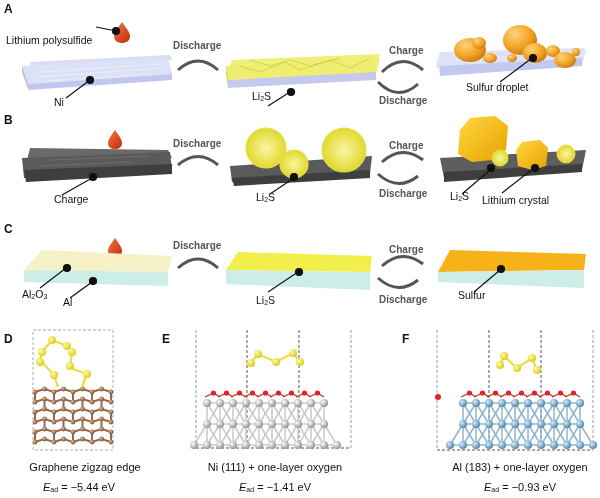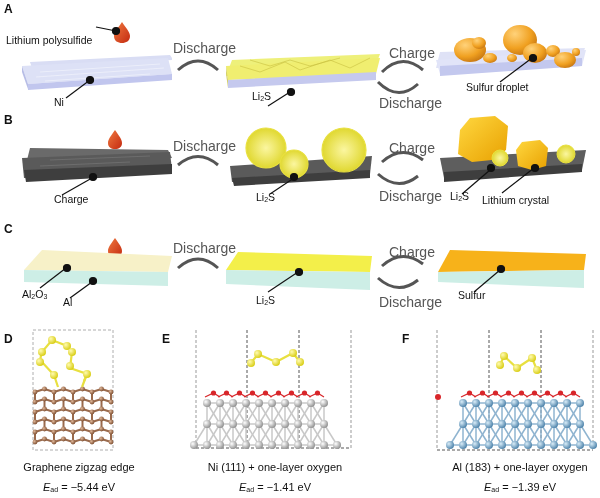--- a/index.html
+++ b/index.html
@@ -1,19 +1,19 @@
 <!DOCTYPE html>
 <html><head>
 <meta charset="utf-8">
 <style>
   html,body{margin:0;padding:0;background:#fff;}
   body{width:600px;height:498px;position:relative;overflow:hidden;font-family:"Liberation Sans",sans-serif;color:#111;}
   .plabel{position:absolute;font-weight:bold;font-size:12px;color:#111;}
   .lbl{position:absolute;font-size:10.5px;color:#111;white-space:nowrap;}
-  .arrlbl{position:absolute;font-size:14px;color:#555;white-space:nowrap;}
+  .arrlbl{position:absolute;font-size:10px;color:#555;white-space:nowrap;font-weight:bold;}
   .cap{position:absolute;font-size:11px;color:#111;white-space:nowrap;text-align:center;}
   svg{position:absolute;left:0;top:0;}
   sub{font-size:7px;vertical-align:-1px;}
   .ital{font-style:italic;}
 </style>
 </head>
 <body>
 
 <svg width="600" height="498" viewBox="0 0 600 498">
   <defs>
@@ -661,20 +661,20 @@
 <div class="lbl" style="left:482px;top:194px;">Lithium crystal</div>
 
 <div class="lbl" style="left:22px;top:288px;"><span>Al</span><sub>2</sub><span>O</span><sub>3</sub></div>
 <div class="lbl" style="left:63px;top:296px;">Al</div>
 <div class="arrlbl" style="left:173px;top:240px;">Discharge</div>
 <div class="lbl" style="left:256px;top:294px;"><span>Li</span><sub>2</sub><span>S</span></div>
 <div class="arrlbl" style="left:389px;top:244px;">Charge</div>
 <div class="arrlbl" style="left:379px;top:294px;">Discharge</div>
 <div class="lbl" style="left:458px;top:289px;">Sulfur</div>
 
-<div class="cap" style="left:14px;top:461px;width:130px;">Graphene zigzag edge</div>
+<div class="cap" style="left:20px;top:461px;width:130px;">Graphene zigzag edge</div>
 <div class="cap" style="left:14px;top:481px;width:130px;"><span class="ital">E</span><sub>ad</sub><span> = −5.44 eV</span></div>
 
 <div class="cap" style="left:195px;top:461px;width:160px;text-align:center;">Ni (111) + one-layer oxygen</div>
 <div class="cap" style="left:195px;top:481px;width:160px;"><span class="ital">E</span><sub>ad</sub><span> = −1.41 eV</span></div>
 
 <div class="cap" style="left:440px;top:461px;width:160px;">Al (183) + one-layer oxygen</div>
-<div class="cap" style="left:440px;top:481px;width:160px;"><span class="ital">E</span><sub>ad</sub><span> = −1.39 eV</span></div>
+<div class="cap" style="left:440px;top:481px;width:160px;"><span class="ital">E</span><sub>ad</sub><span> = −0.93 eV</span></div>
 
 </body></html>

